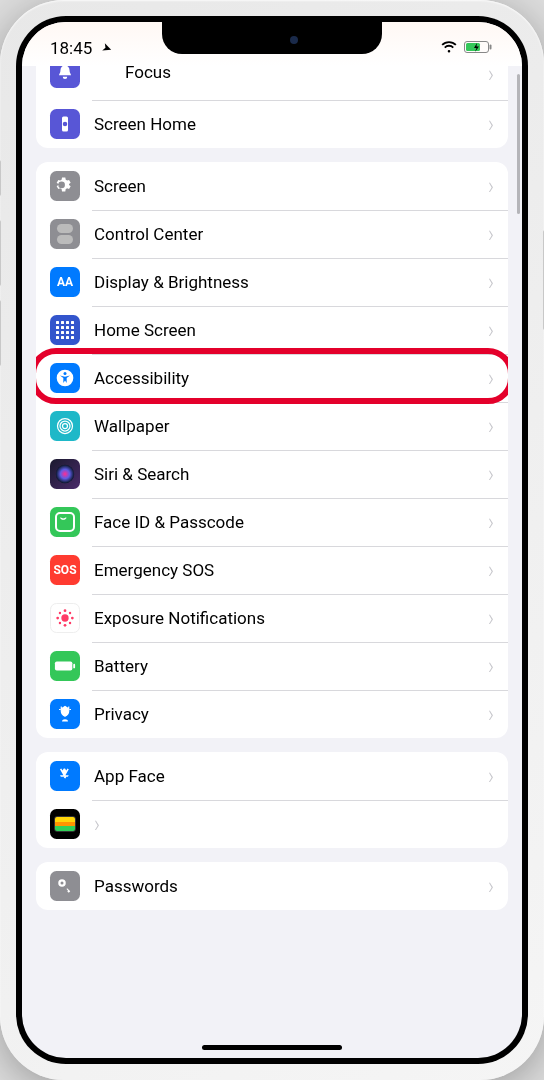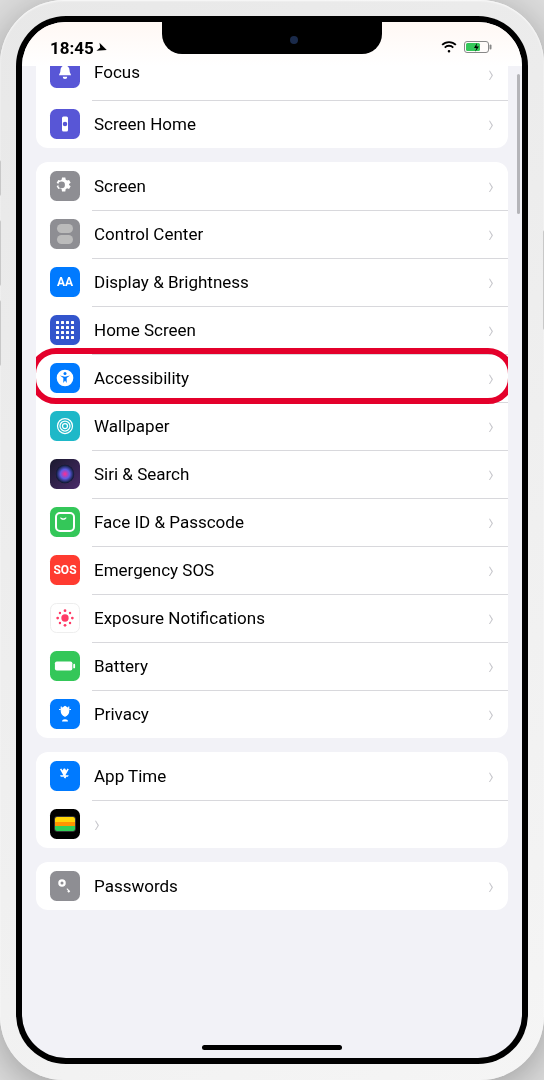--- a/index.html
+++ b/index.html
@@ -9,21 +9,21 @@
 .phone-screen{width:100%;height:100%;background:#f2f2f7;border-radius:44px;overflow:hidden;position:relative;}
 .notch{position:absolute;top:0;left:50%;transform:translateX(-50%);width:220px;height:32px;background:#000;border-bottom-left-radius:20px;border-bottom-right-radius:20px;z-index:100;}
 .notch-dot{position:absolute;top:14px;left:58%;width:8px;height:8px;background:#1a2a4a;border-radius:50%;}
 .side-button{position:absolute;background:#c8c8c8;border-radius:3px;}
 .side-left-1{left:-3px;top:160px;width:4px;height:36px;}
 .side-left-2{left:-3px;top:220px;width:4px;height:66px;}
 .side-left-3{left:-3px;top:300px;width:4px;height:66px;}
 .side-right{right:-3px;top:230px;width:4px;height:100px;}
 
 .status-bar{height:44px;display:flex;justify-content:space-between;align-items:center;padding:8px 28px 0;background:linear-gradient(180deg,#fff8f4,#fff);}
-.status-left{font-size:17px;font-weight:700;display:flex;align-items:center;gap:3px;}
+.status-left{font-size:17px;font-weight:400;display:flex;align-items:center;gap:10px;}
 .status-right{display:flex;align-items:center;gap:6px;}
 
 .nav-bar{height:48px;display:flex;align-items:center;justify-content:center;background:#fff;border-bottom:0.5px solid #d0d0d4;}
 .nav-title{font-size:18px;font-weight:600;}
 
 .content{height:calc(100% - 44px - 48px);overflow-y:auto;background:#f2f2f7;position:relative;}
 .scrollbar-track{position:absolute;right:2px;top:8px;width:3px;height:180px;}
 .scrollbar-thumb{width:100%;height:140px;background:rgba(0,0,0,0.25);border-radius:2px;}
 
 .group{margin:14px 14px 0;background:#fff;border-radius:12px;overflow:hidden;}
@@ -104,21 +104,21 @@
         </div>
       </div>
 
 
       <div class="content">
         <div class="scrollbar-track">
             <div class="scrollbar-thumb"></div>
           </div>
 
         <div class="group first">
-          <div class="row" style="height:34px;align-items:flex-start;padding-top:0;">
+          <div class="row" style="height:34px;align-items:flex-start;padding-top:0;gap:31px;">
             <div class="row-icon ic-focus" style="margin-top:-8px;">
               <svg width="18" height="18" viewBox="0 0 24 24" fill="#fff">
                   <path d="M12 2a6 6 0 00-6 6c0 4-2 5-2 7h16c0-2-2-3-2-7a6 6 0 00-6-6zm-3 15a3 3 0 006 0h-6z"></path>
                 </svg>
             </div>
             <span class="row-label" style="margin-top:-4px;">Focus</span>
             <span class="chevron" style="margin-top:-4px;">›</span>
           </div>
           <div class="row">
             <div class="row-icon ic-screentime">
@@ -275,21 +275,21 @@
           <div class="highlight" style="top:186px;left:-6px;right:-6px;height:56px;"></div>
         </div>
 
         <div class="group">
           <div class="row">
             <div class="row-icon ic-appstore">
               <svg width="20" height="20" viewBox="0 0 24 24" fill="#fff">
                   <path d="M12 3l1.5 2.5L15 3l1.5 1-4 7h4l-1 2h-2l-1 2-2-1 1-1H7l-1-2h4L6 4l1.5-1L9 5.5 10.5 3z"></path>
                 </svg>
             </div>
-            <span class="row-label">App Time</span>
+            <span class="row-label">App Face</span>
             <span class="chevron">›</span>
           </div>
           <div class="row">
             <div class="row-icon ic-wallet">
               <div class="wallet-card"></div>
             </div>
             <span class="chevron">›</span>
           </div>
         </div>
 

